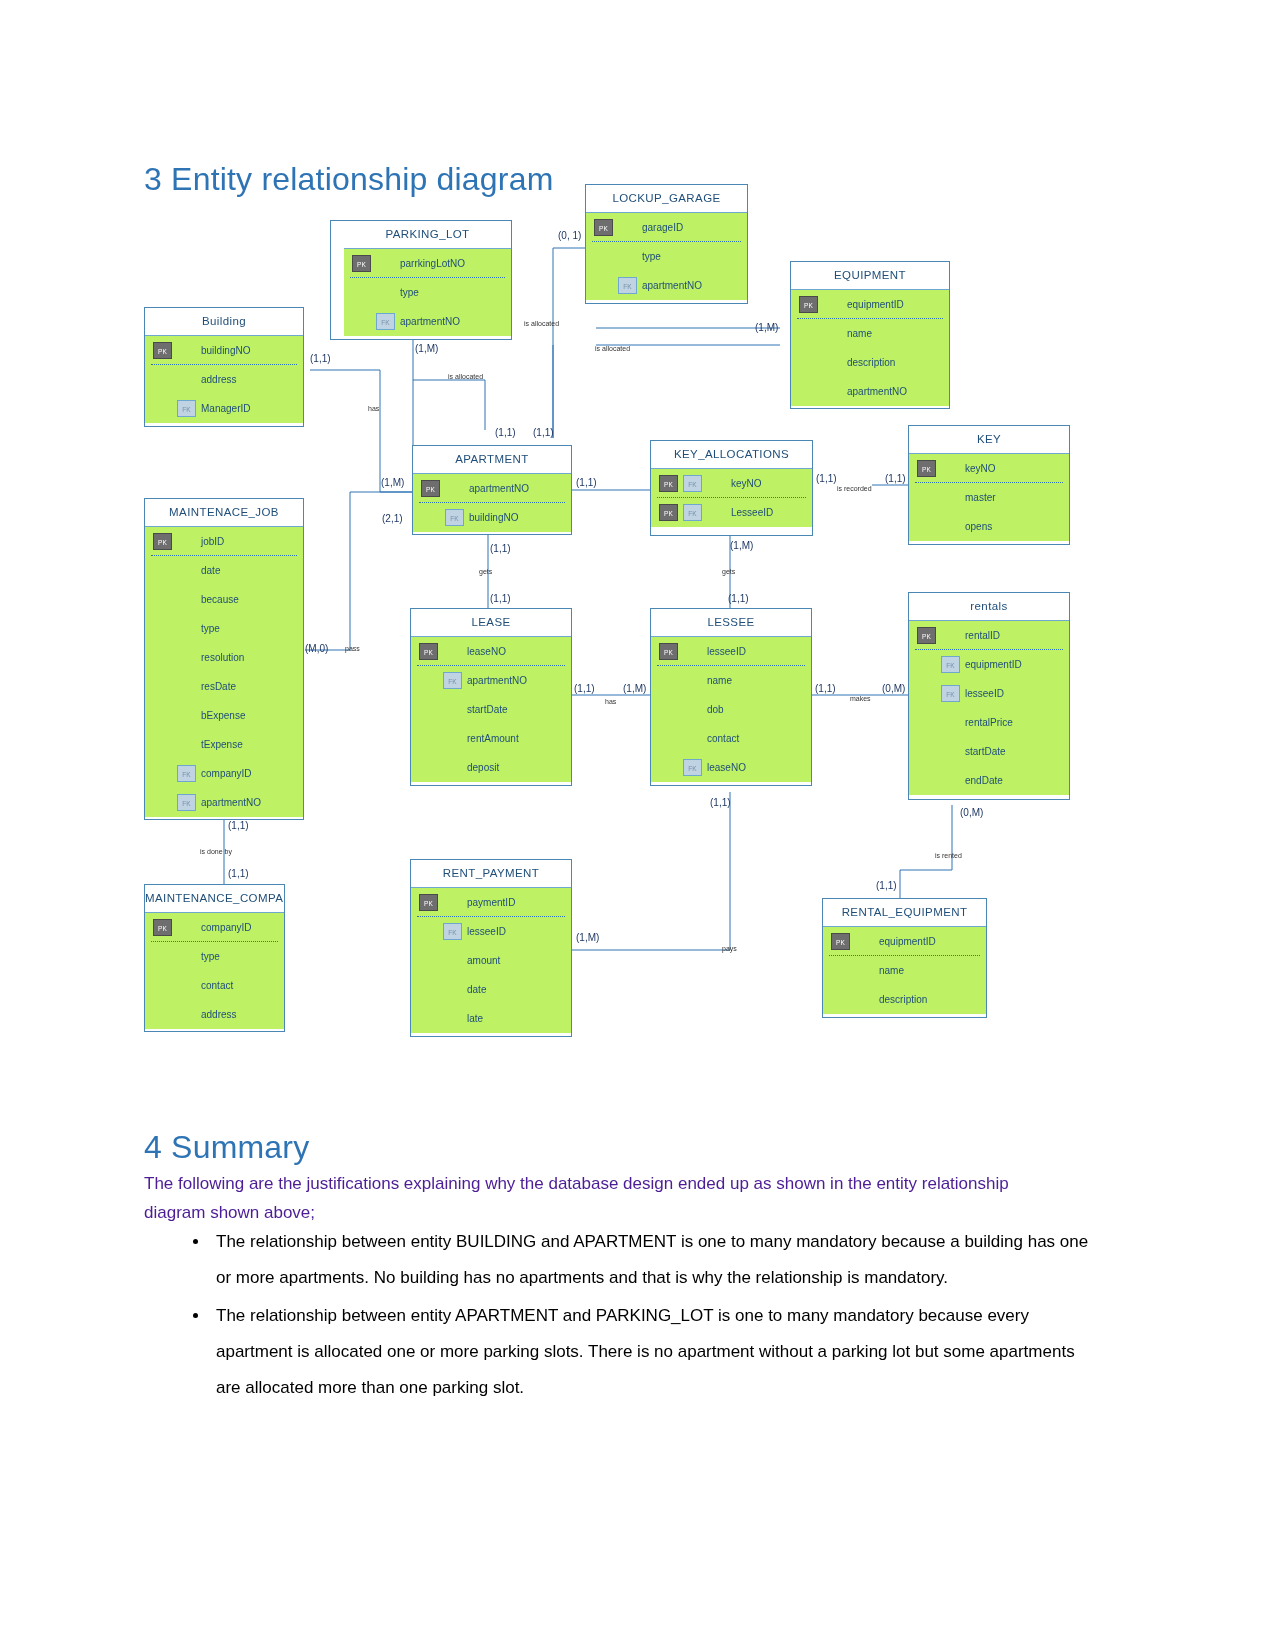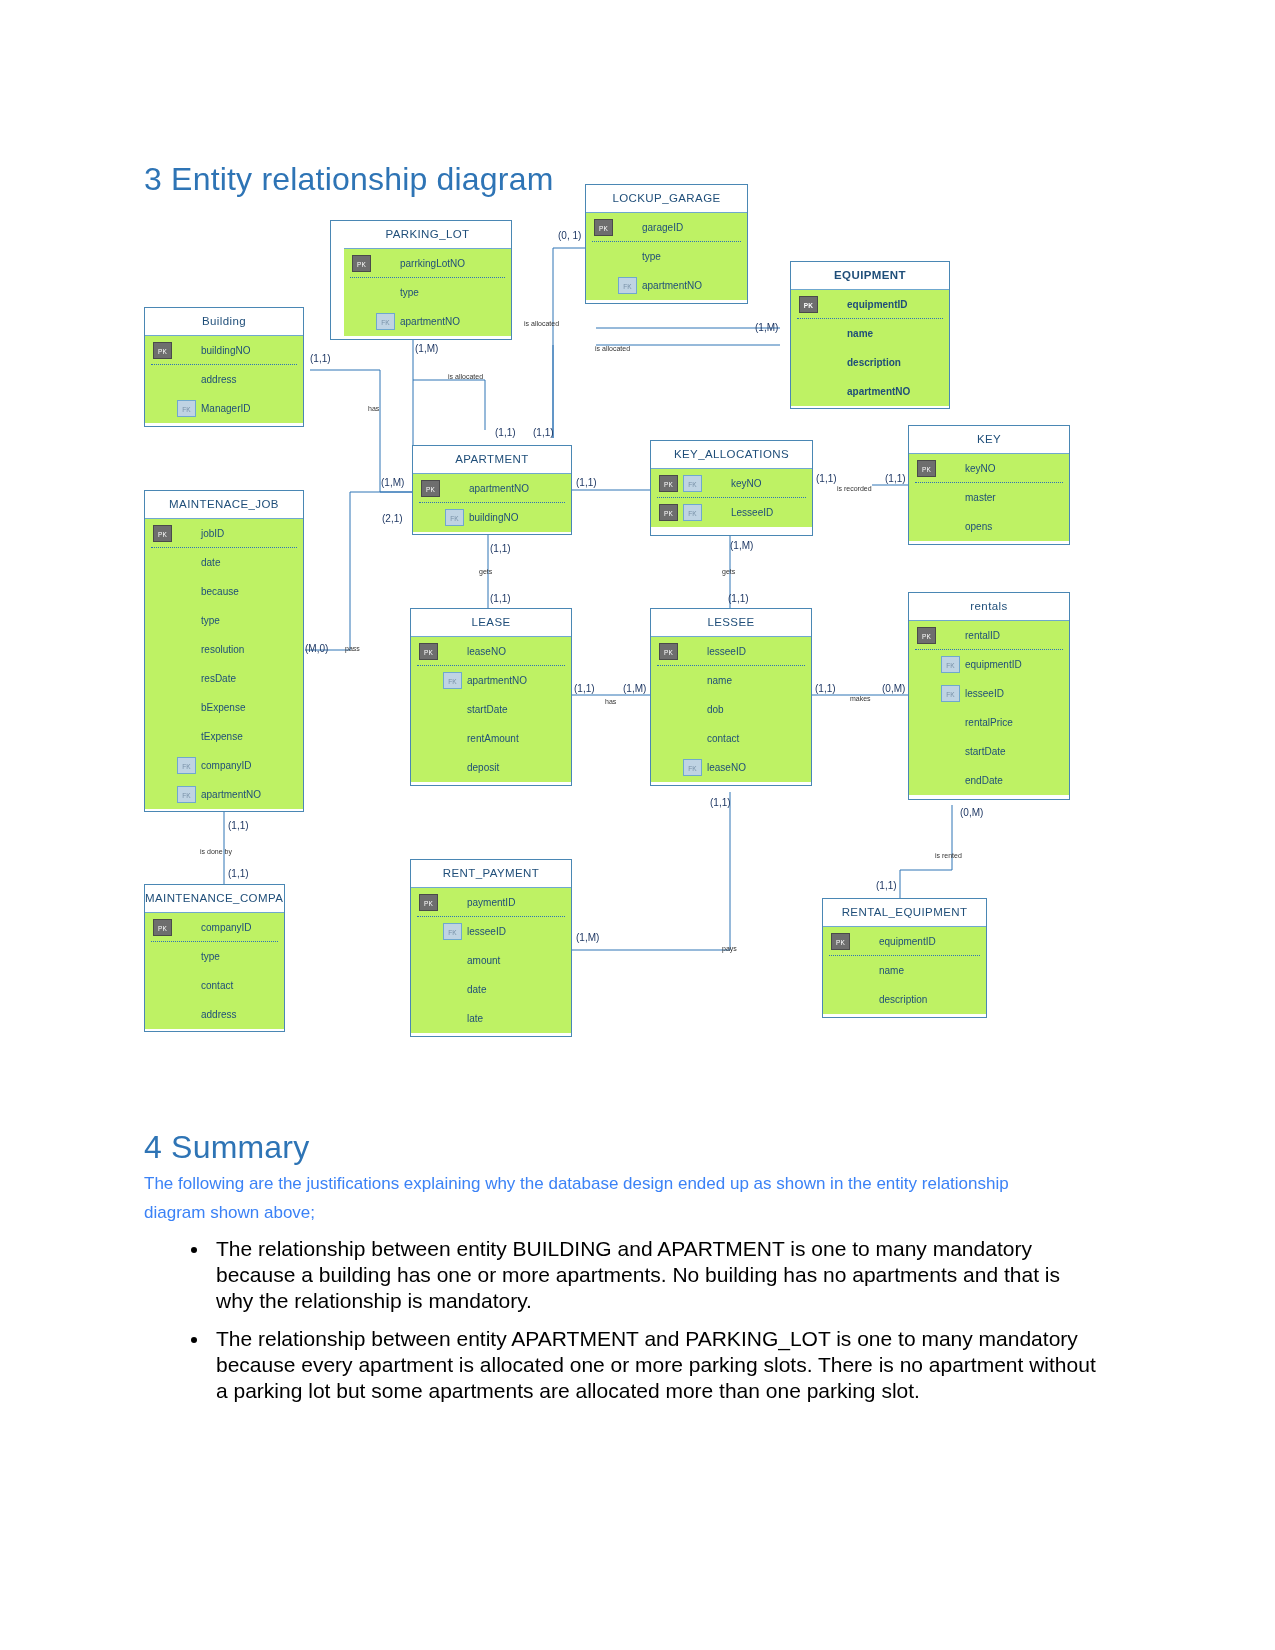--- a/index.html
+++ b/index.html
@@ -31,37 +31,37 @@
     white-space: nowrap;
   }
   #heading-erd { left: 144px; top: 140px; }
   #heading-summary { left: 144px; top: 1108px; }
 
   
   .para {
     position: absolute;
     font-size: 17px;
     line-height: 29px;
-    color: #3b82f6;
+    color: #4c1d95;
   }
   #summary-intro { left: 144px; top: 1152px; width: 920px; }
 
   #summary-bullets {
     position: absolute;
     left: 175px;
     top: 1224px;
     width: 890px;
     margin: 0;
     padding: 0 0 0 35px;
     list-style: disc;
   }
   #summary-bullets li {
-    font-size: 21px;
-    line-height: 26px;
-    margin: 12px 0 2px 0;
+    font-size: 17px;
+    line-height: 36px;
+    margin: 0 0 2px 0;
     padding-left: 6px;
   }
 
   
   #erd {
     position: absolute;
     left: 140px;
     top: 180px;
     width: 940px;
     height: 870px;
@@ -236,21 +236,21 @@
         <div class="attr">
           <span class="alabel">type</span>
         </div>
         <div class="attr">
           <span class="keytag fk">FK</span>
           <span class="alabel">apartmentNO</span>
         </div>
       </div>
     </div>
 
-    <div class="entity" id="e-equipment" style="left:650px; top:81px; width:160px; height:148px;font-weight:bold;">
+    <div class="entity" id="e-equipment" style="left:650px; top:81px; width:160px; height:148px;">
       <div class="ent-title">EQUIPMENT</div>
       <div class="ent-body">
         <div class="attr sep-below">
           <span class="keytag pk">PK</span>
           <span class="alabel">equipmentID</span>
         </div>
         <div class="attr">
           <span class="alabel">name</span>
         </div>
         <div class="attr">
@@ -318,21 +318,21 @@
         </div>
         <div class="attr">
           <span class="alabel">master</span>
         </div>
         <div class="attr">
           <span class="alabel">opens</span>
         </div>
       </div>
     </div>
 
-    <div class="entity" id="e-maintenace_job" style="left:4px; top:310px; width:160px; height:322px;">
+    <div class="entity" id="e-maintenace_job" style="left:4px; top:318px; width:160px; height:322px;">
       <div class="ent-title">MAINTENACE_JOB</div>
       <div class="ent-body">
         <div class="attr sep-below">
           <span class="keytag pk">PK</span>
           <span class="alabel">jobID</span>
         </div>
         <div class="attr">
             <span class="alabel">date</span>
           </div>
         <div class="attr">

